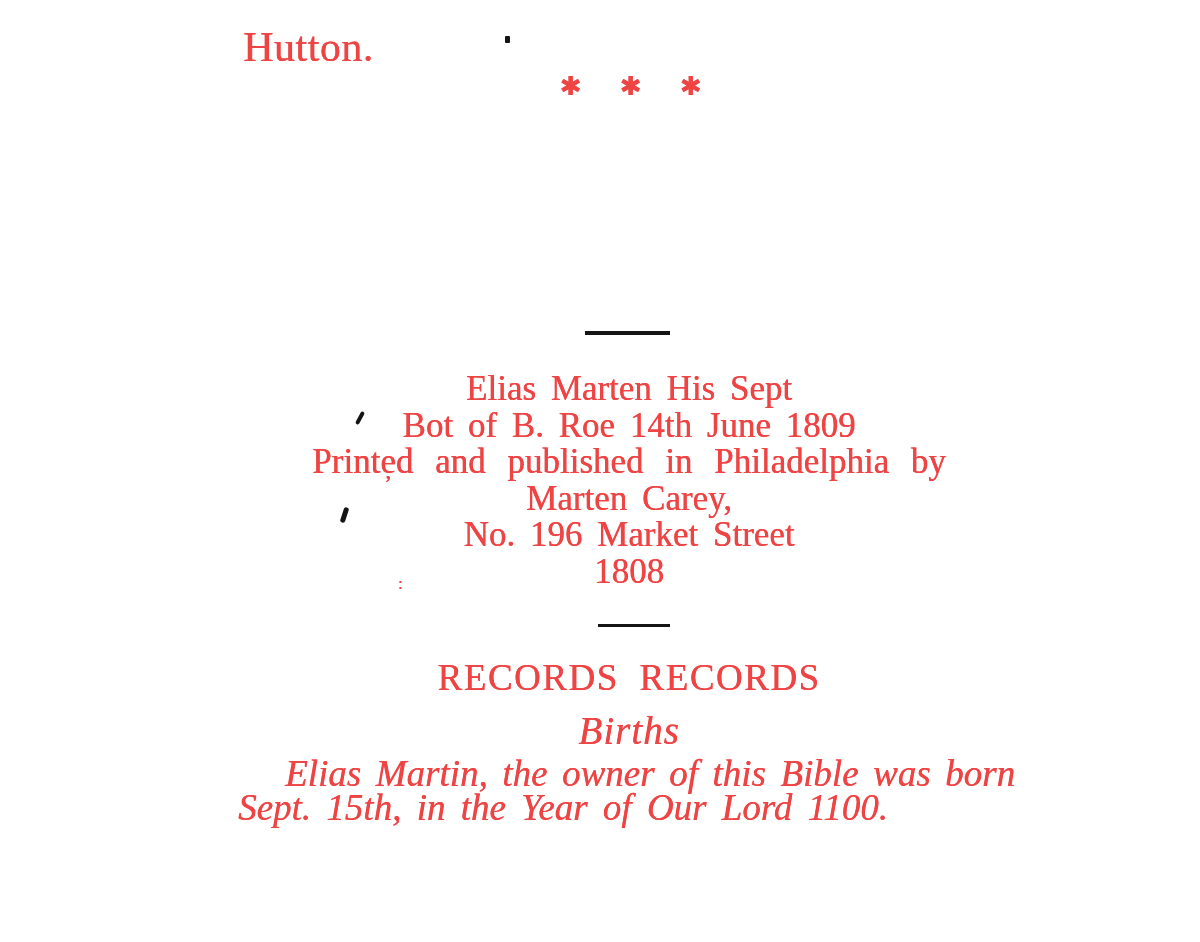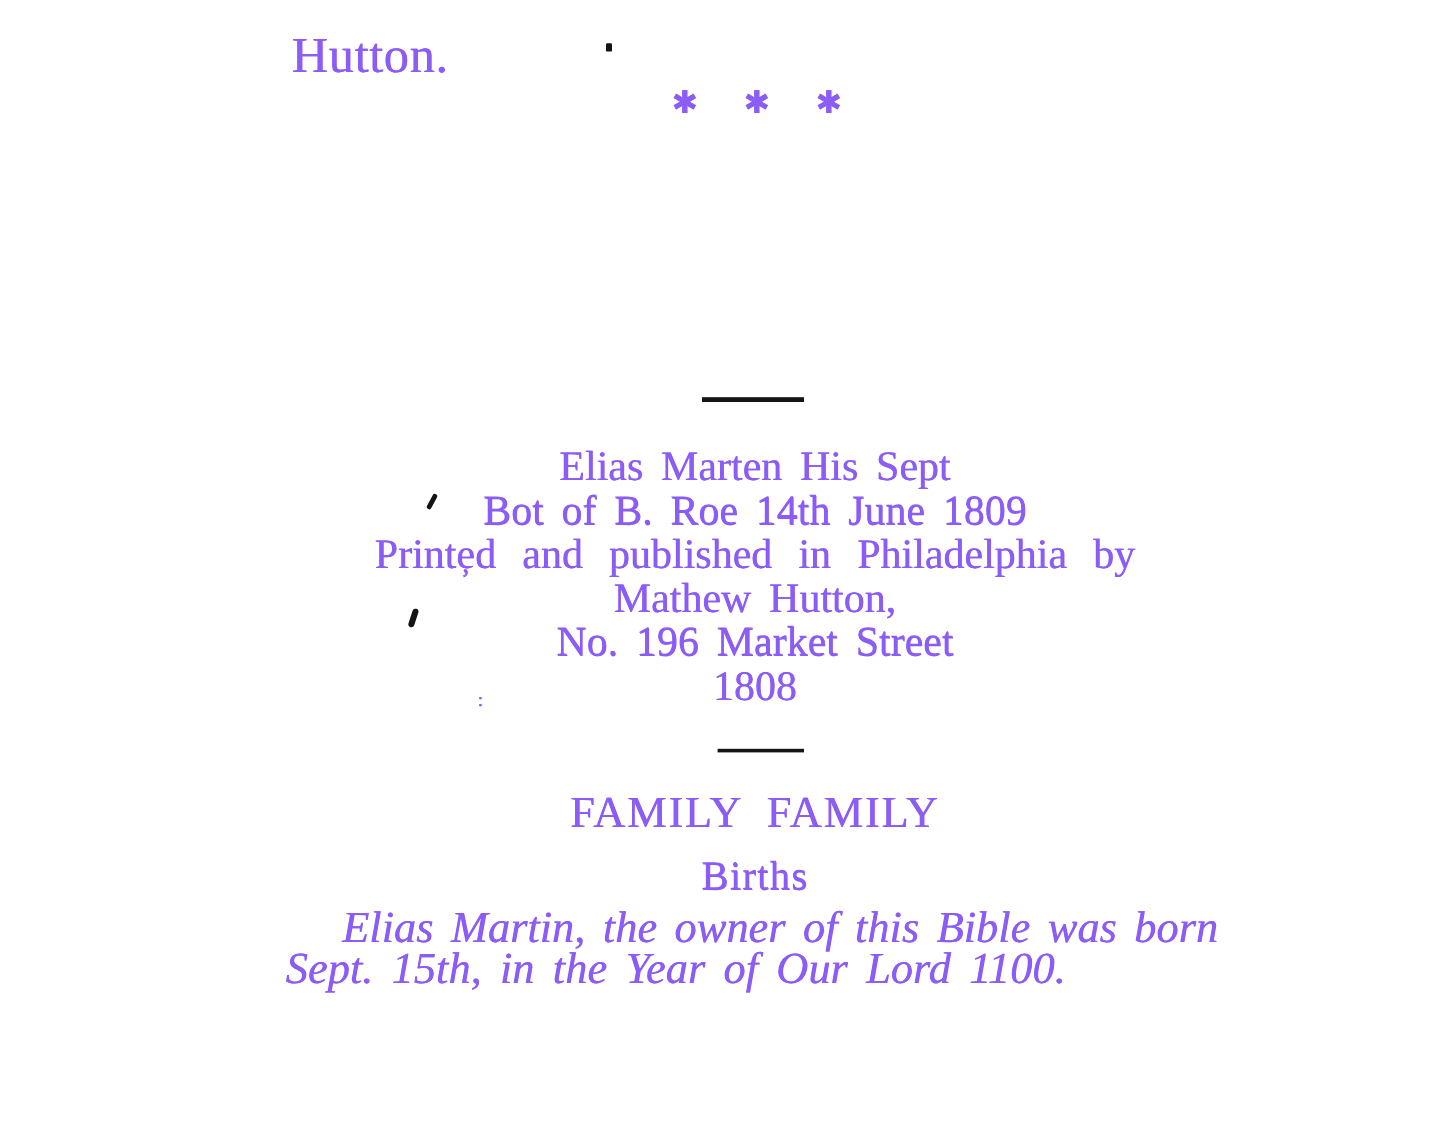--- a/index.html
+++ b/index.html
@@ -7,21 +7,21 @@
     padding: 0;
     background: #ffffff;
   }
   .page {
     position: relative;
     width: 1200px;
     height: 942px;
     background: #ffffff;
     overflow: hidden;
     font-family: "Liberation Serif", "DejaVu Serif", serif;
-    color: #8b5cf6;
+    color: #ef4444;
     text-shadow: 0.4px 0.3px 0 currentColor; 
   }
   .abs { position: absolute; }
 
   
   .catchword {
     left: 243px; top: 26px;
     font-size: 42px; line-height: 43px;
     letter-spacing: 0.5px;
   }
@@ -71,21 +71,22 @@
   .heading {
     left: 243px; top: 658px; width: 772px;
     text-align: center;
     font-size: 37px; line-height: 40px;
     letter-spacing: 1.5px;
     word-spacing: 10px;
   }
   .subheading {
     left: 243px; top: 712px; width: 772px;
     text-align: center;
-    font-size: 34px; line-height: 37px;
+    font-style: italic;
+    font-size: 39px; line-height: 37px;
     letter-spacing: 1px;
   }
 
   
   .para2 {
     left: 243px; top: 757px; width: 772px;
     font-size: 37px; line-height: 34px; font-style: italic;
   }
   .indent2 { margin-left: 42px; }
   .para2 .lastline { word-spacing: 6px; margin-left: -5px; }
@@ -124,28 +125,28 @@
   <div class="abs stars">✱ ✱ ✱</div>
 
 
 
   <div class="abs rule rule1"></div>
 
   <div class="abs inscription">
     <div>Elias Marten His Sept</div>
     <div>Bot of B. Roe 14th June 1809</div>
     <div class="wide">Printed and published in Philadelphia by</div>
-    <div>Mathew Hutton,</div>
+    <div>Marten Carey,</div>
     <div>No. 196 Market Street</div>
     <div>1808</div>
   </div>
 
   <div class="abs rule rule2"></div>
 
-  <div class="abs heading">FAMILY FAMILY</div>
+  <div class="abs heading">RECORDS RECORDS</div>
 
   <div class="abs subheading">Births</div>
 
   <div class="abs para2">
     <div class="jline indent2">Elias Martin, the owner of this Bible was born</div>
     <div class="lastline">Sept. 15th, in the Year of Our Lord 1100.</div>
   </div>
 
   <div class="abs speck-dot"></div>
   <div class="abs mark-acute"></div>

